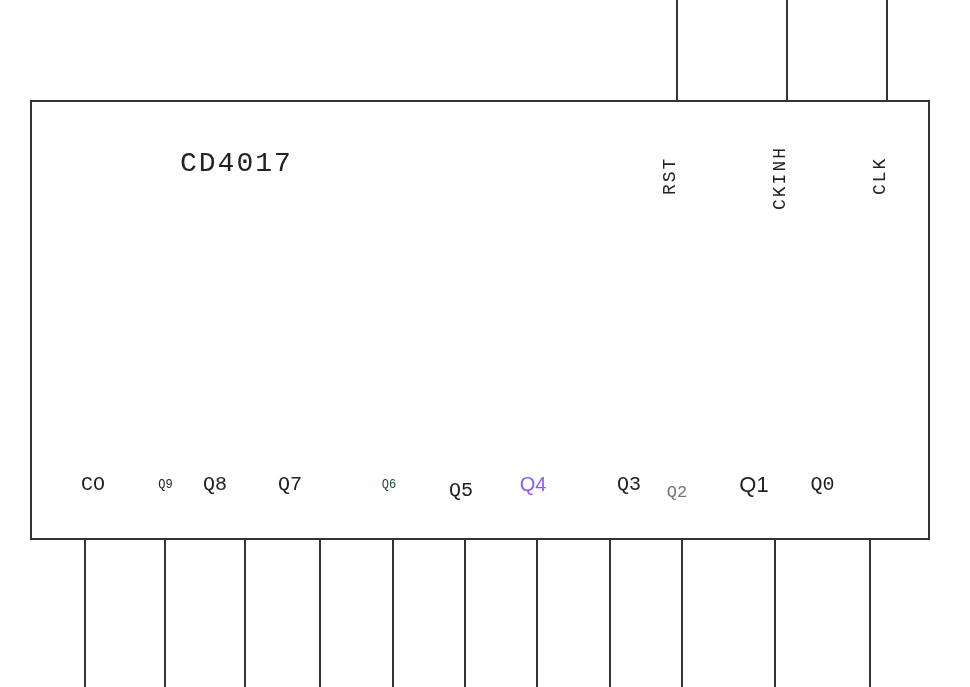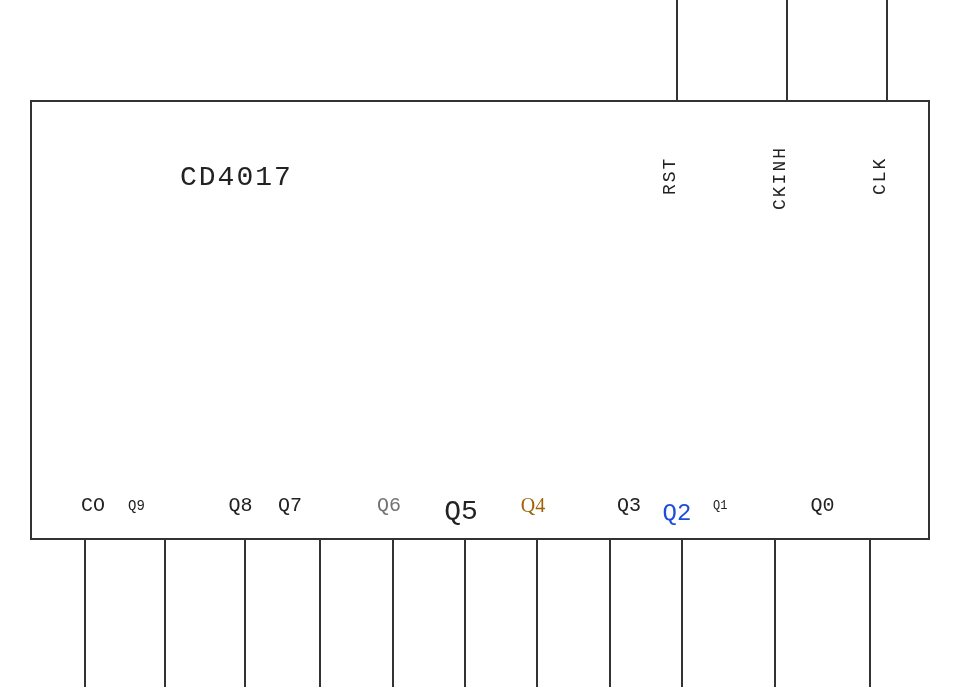--- a/index.html
+++ b/index.html
@@ -23,21 +23,21 @@
       top: 100px;
       width: 900px;
       height: 440px;
       border: 2px solid #333;
       background: #ffffff;
     }
     
     .ic-label {
       position: absolute;
       left: 180px;
-      top: 162px;
+      top: 148px;
       font-size: 28px;
       font-family: 'Courier New', Courier, monospace;
       color: #222;
       letter-spacing: 2px;
     }
     
     
     .pin-line {
       position: absolute;
       width: 2px;
@@ -91,27 +91,27 @@
   <div class="pin-line" style="left: 536px; top: 540px; height: 147px;"></div>
 
   <div class="pin-line" style="left: 609px; top: 540px; height: 147px;"></div>
 
   <div class="pin-line" style="left: 681px; top: 540px; height: 147px;"></div>
 
   <div class="pin-line" style="left: 774px; top: 540px; height: 147px;"></div>
 
   <div class="pin-line" style="left: 869px; top: 540px; height: 147px;"></div>
 
-  <div style="position:absolute; left:30px; top:484px; width:900px; display:flex; align-items:center; padding:0 28px;">
+  <div style="position:absolute; left:30px; top:467px; width:900px; display:flex; align-items:center; padding:0 28px;">
     <span style="font-family:'Courier New',monospace; font-size:20px; color:#222; width:70px; text-align:center;">CO</span>
-    <span style="font-family:'Courier New',monospace; font-size:14px; color:#222; width:75px; ">Q9</span>
-    <span style="font-family:'Courier New',monospace; font-size:20px; color:#222; width:75px; text-align:center;">Q8</span>
+    <span style="font-family:'Courier New',monospace; font-size:12px; color:#222; width:75px; text-align:center;">Q9</span>
+    <span style="font-family:'Courier New',monospace; font-size:20px; color:#222; width:75px; text-align:left;">Q8</span>
     <span style="font-family:'Courier New',monospace; font-size:20px; color:#222; width:75px; text-align:left;">Q7</span>
-    <span style="font-family:'Courier New',monospace; font-size:20px; color:#737373; width:72px; text-align:center;">Q6</span>
-    <span style="font-family:'Courier New',monospace; font-size:28px; color:#222; width:72px; text-align:center;margin-top:12px;">Q5</span>
-    <span style="font-family:Liberation Serif, serif; font-size:20px; color:#a16207; width:72px; text-align:center;">Q4</span>
+    <span style="font-family:'Courier New',monospace; font-size:12px; color:#14532d; width:72px; text-align:center;">Q6</span>
+    <span style="font-family:'Courier New',monospace; font-size:20px; color:#222; width:72px; text-align:center;margin-top:12px;">Q5</span>
+    <span style="font-family:Liberation Sans, sans-serif; font-size:20px; color:#8b5cf6; width:72px; text-align:center;">Q4</span>
     <span style="font-family:'Courier New',monospace; font-size:20px; color:#222; width:72px; text-align:right;">Q3</span>
-    <span style="font-family:'Courier New',monospace; font-size:24px; color:#1d4ed8; width:72px; text-align:center;margin-top:15px;">Q2</span>
-    <span style="font-family:Liberation Mono, monospace; font-size:12px; color:#222; width:82px; text-align:left;">Q1</span>
+    <span style="font-family:'Courier New',monospace; font-size:17px; color:#737373; width:72px; text-align:center;margin-top:15px;">Q2</span>
+    <span style="font-family:Liberation Sans, sans-serif; font-size:22px; color:#222; width:82px; text-align:center;">Q1</span>
     <span style="font-family:Liberation Mono, monospace; font-size:20px; color:#222; width:55px; text-align:center;">Q0</span>
   </div>
 
 </div>
 
 </body></html>

